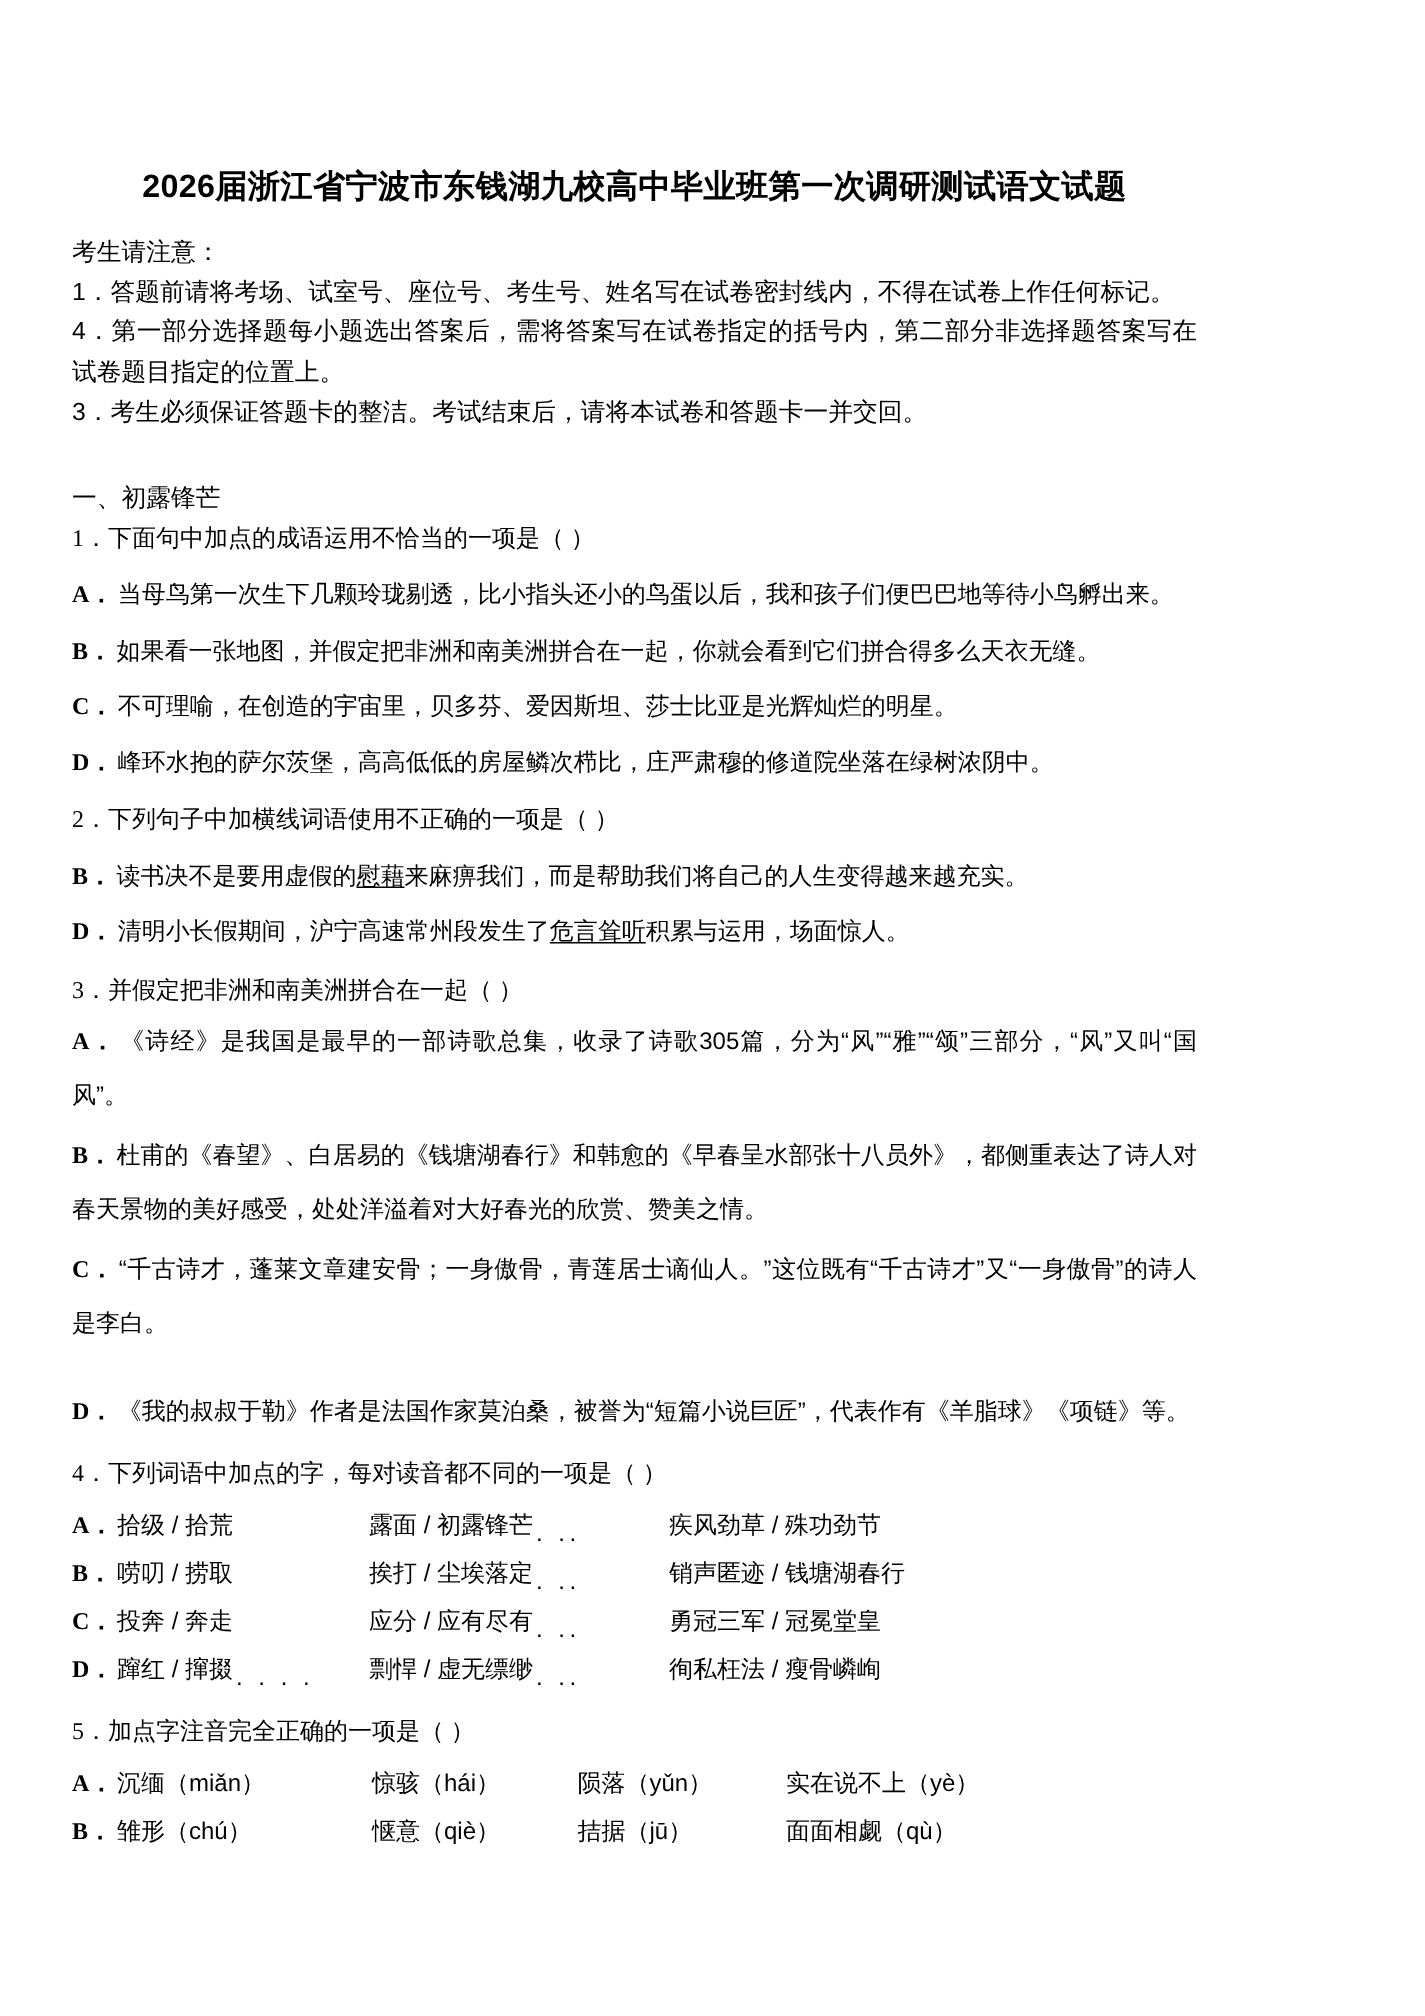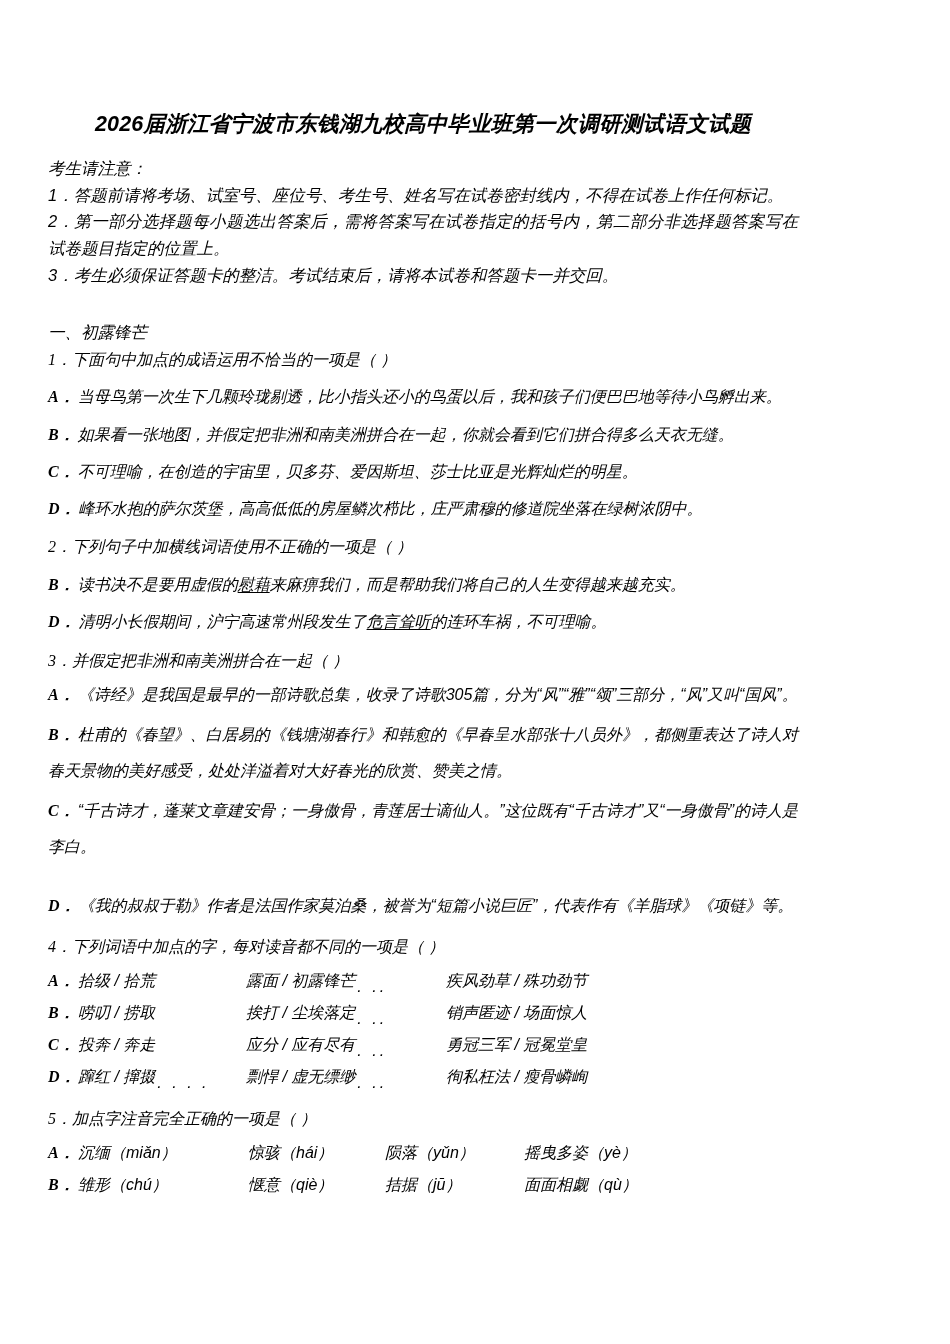--- a/index.html
+++ b/index.html
@@ -14,21 +14,20 @@
     color: #000000;
     -webkit-font-smoothing: antialiased;
   }
   .page {
     position: relative;
     width: 846px;
     height: 1344px;
     box-sizing: border-box;
     padding: 0 48px 0 48px;
     overflow: hidden;
-    font-style: italic;
   }
   .doc-title {
     margin: 0;
     padding-top: 112px;
     text-align: center;
     font-size: 21.5px;
     font-weight: bold;
     letter-spacing: 0.2px;
     font-family: "Liberation Sans", "DejaVu Sans", sans-serif;
     line-height: 1.2;
@@ -130,21 +129,21 @@
 </head>
 <body>
 
 <div class="page">
 
   <h1 class="doc-title">2026届浙江省宁波市东钱湖九校高中毕业班第一次调研测试语文试题</h1>
 
   <div class="notice-block">
     <div class="notice-head">考生请注意：</div>
     <div class="notice-item">1．答题前请将考场、试室号、座位号、考生号、姓名写在试卷密封线内，不得在试卷上作任何标记。</div>
-    <div class="notice-item">2．第一部分选择题每小题选出答案后，需将答案写在试卷指定的括号内，第二部分非选择题答案写在试卷题目指定的位置上。</div>
+    <div class="notice-item">4．第一部分选择题每小题选出答案后，需将答案写在试卷指定的括号内，第二部分非选择题答案写在试卷题目指定的位置上。</div>
     <div class="notice-item">3．考生必须保证答题卡的整洁。考试结束后，请将本试卷和答题卡一并交回。</div>
   </div>
 
   <div class="section-gap"></div>
 
   <div class="section-title">一、初露锋芒</div>
 
   <div class="q-stem">
     <span class="qnum">1．</span><span>下面句中加点的成语运用不恰当的一项是（      ）</span>
   </div>
@@ -161,21 +160,21 @@
     <span class="lbl">D．</span><span>峰环水抱的萨尔茨堡，高高低低的房屋鳞次栉比，庄严肃穆的修道院坐落在绿树浓阴中。</span>
   </div>
 
   <div class="q-stem" style="margin-top:13px">
     <span class="qnum">2．</span><span>下列句子中加横线词语使用不正确的一项是（      ）</span>
   </div>
   <div class="opt">
     <span class="lbl">B．</span><span>读书决不是要用虚假的</span><span class="u">慰藉</span><span>来麻痹我们，而是帮助我们将自己的人生变得越来越充实。</span>
   </div>
   <div class="opt">
-    <span class="lbl">D．</span><span>清明小长假期间，沪宁高速常州段发生了</span><span class="u">危言耸听</span><span>的连环车祸，不可理喻。</span>
+    <span class="lbl">D．</span><span>清明小长假期间，沪宁高速常州段发生了</span><span class="u">危言耸听</span><span>积累与运用，场面惊人。</span>
   </div>
 
   <div class="q-stem" style="margin-top:13px">
     <span class="qnum">3．</span><span>并假定把非洲和南美洲拼合在一起（      ）</span>
   </div>
   <div class="opt opt-wide">
     <span class="lbl">A．</span><span>《诗经》是我国是最早的一部诗歌总集，收录了诗歌305篇，分为“风”“雅”“颂”三部分，“风”又叫“国风”。</span>
   </div>
   <div class="opt opt-wide">
     <span class="lbl">B．</span><span>杜甫的《春望》、白居易的《钱塘湖春行》和韩愈的《早春呈水部张十八员外》，都侧重表达了诗人对春天景物的美好感受，处处洋溢着对大好春光的欣赏、赞美之情。</span>
@@ -195,21 +194,21 @@
     <span class="lbl">A．</span>
     <span class="c1"><span>拾级 / 拾荒</span><span class="dots"></span></span>
     <span class="c2"><span>露面 / 初露锋芒</span><span class="dots">. ..</span></span>
     <span class="c3">疾风劲草 / 殊功劲节</span>
   </div>
 
   <div class="grid-row q4">
     <span class="lbl">B．</span>
     <span class="c1"><span>唠叨 / 捞取</span><span class="dots"></span></span>
     <span class="c2"><span>挨打 / 尘埃落定</span><span class="dots">. ..</span></span>
-    <span class="c3">销声匿迹 / 场面惊人</span>
+    <span class="c3">销声匿迹 / 钱塘湖春行</span>
   </div>
 
   <div class="grid-row q4">
     <span class="lbl">C．</span>
     <span class="c1"><span>投奔 / 奔走</span><span class="dots"></span></span>
     <span class="c2"><span>应分 / 应有尽有</span><span class="dots">. ..</span></span>
     <span class="c3">勇冠三军 / 冠冕堂皇</span>
   </div>
 
   <div class="grid-row q4">
@@ -221,21 +220,21 @@
 
   <div class="q5-head" style="margin-top:18px">
     <span class="qnum">5．</span><span>加点字注音完全正确的一项是（      ）</span>
   </div>
 
   <div class="grid-row q5">
     <span class="lbl">A．</span>
     <span class="c1">沉缅（miǎn）</span>
     <span class="c2">惊骇（hái）</span>
     <span class="c3">陨落（yǔn）</span>
-    <span class="c4">摇曳多姿（yè）</span>
+    <span class="c4">实在说不上（yè）</span>
   </div>
 
   <div class="grid-row q5">
     <span class="lbl">B．</span>
     <span class="c1">雏形（chú）</span>
     <span class="c2">惬意（qiè）</span>
     <span class="c3">拮据（jū）</span>
     <span class="c4">面面相觑（qù）</span>
   </div>
 

